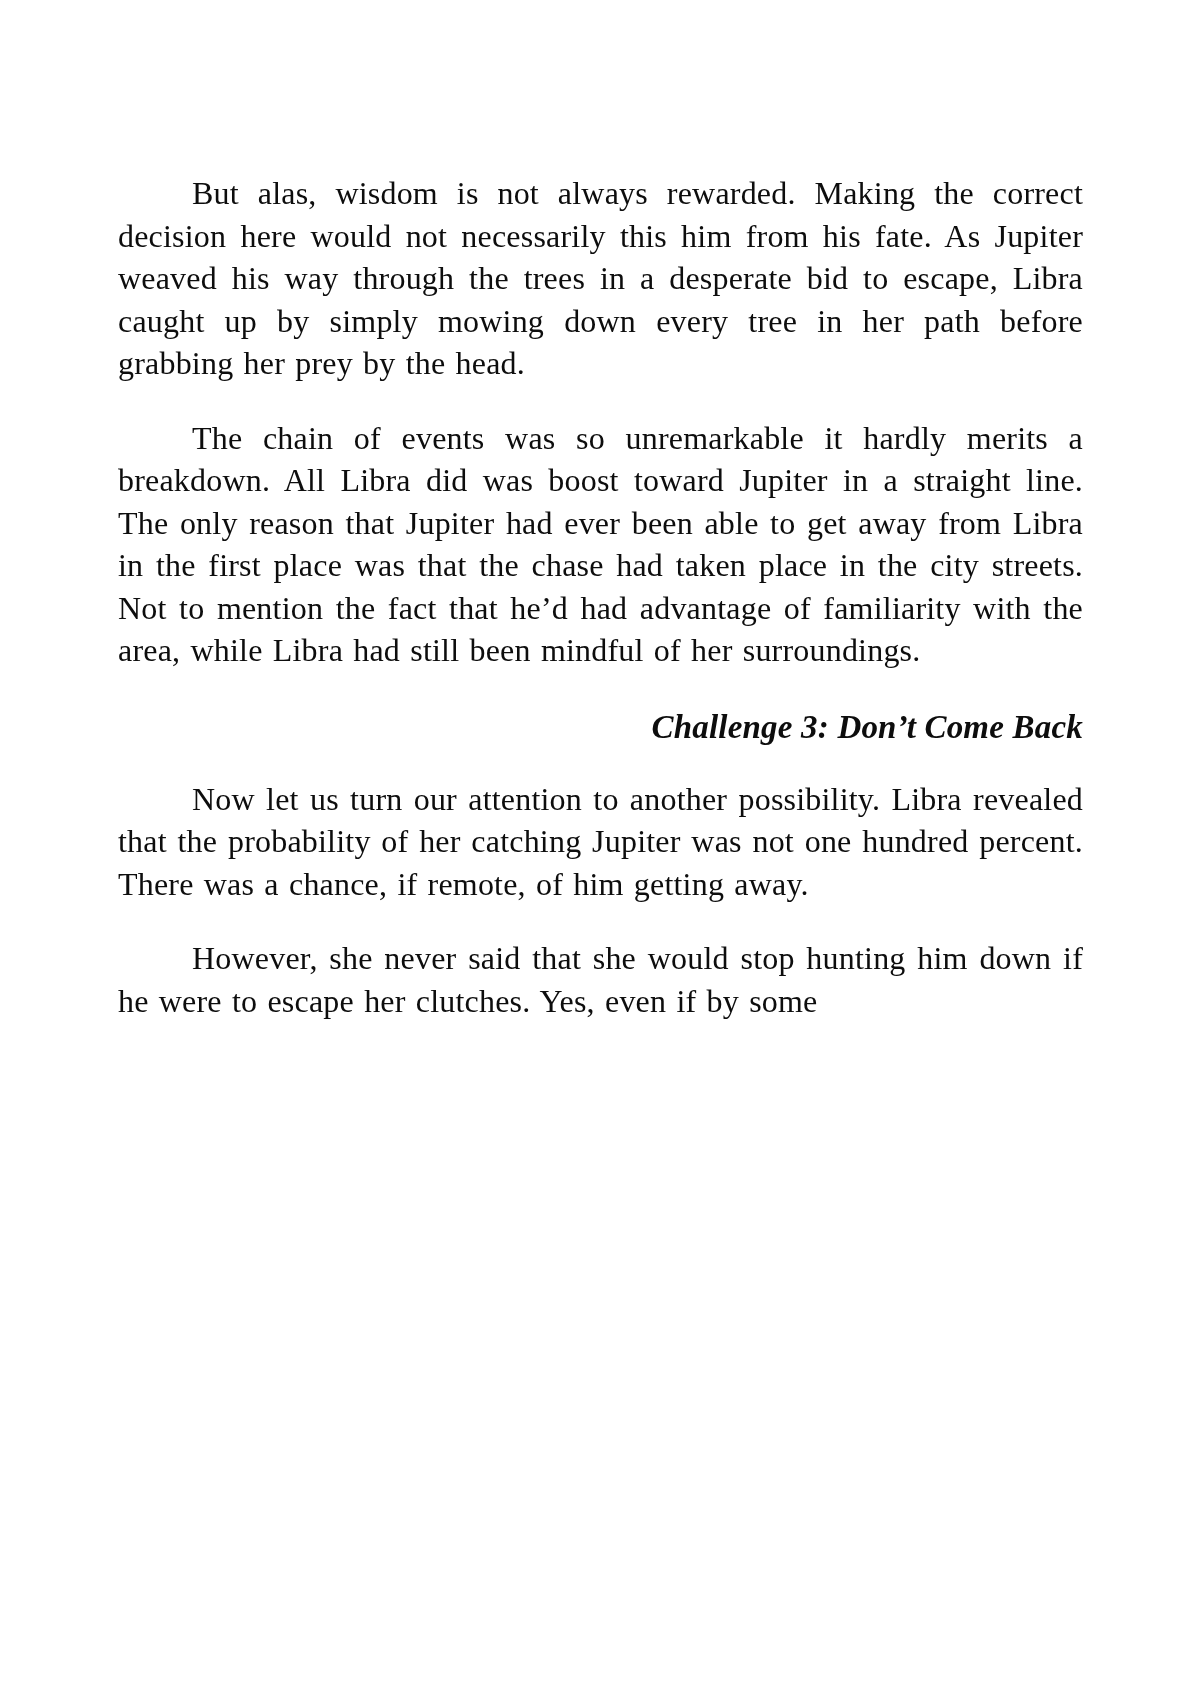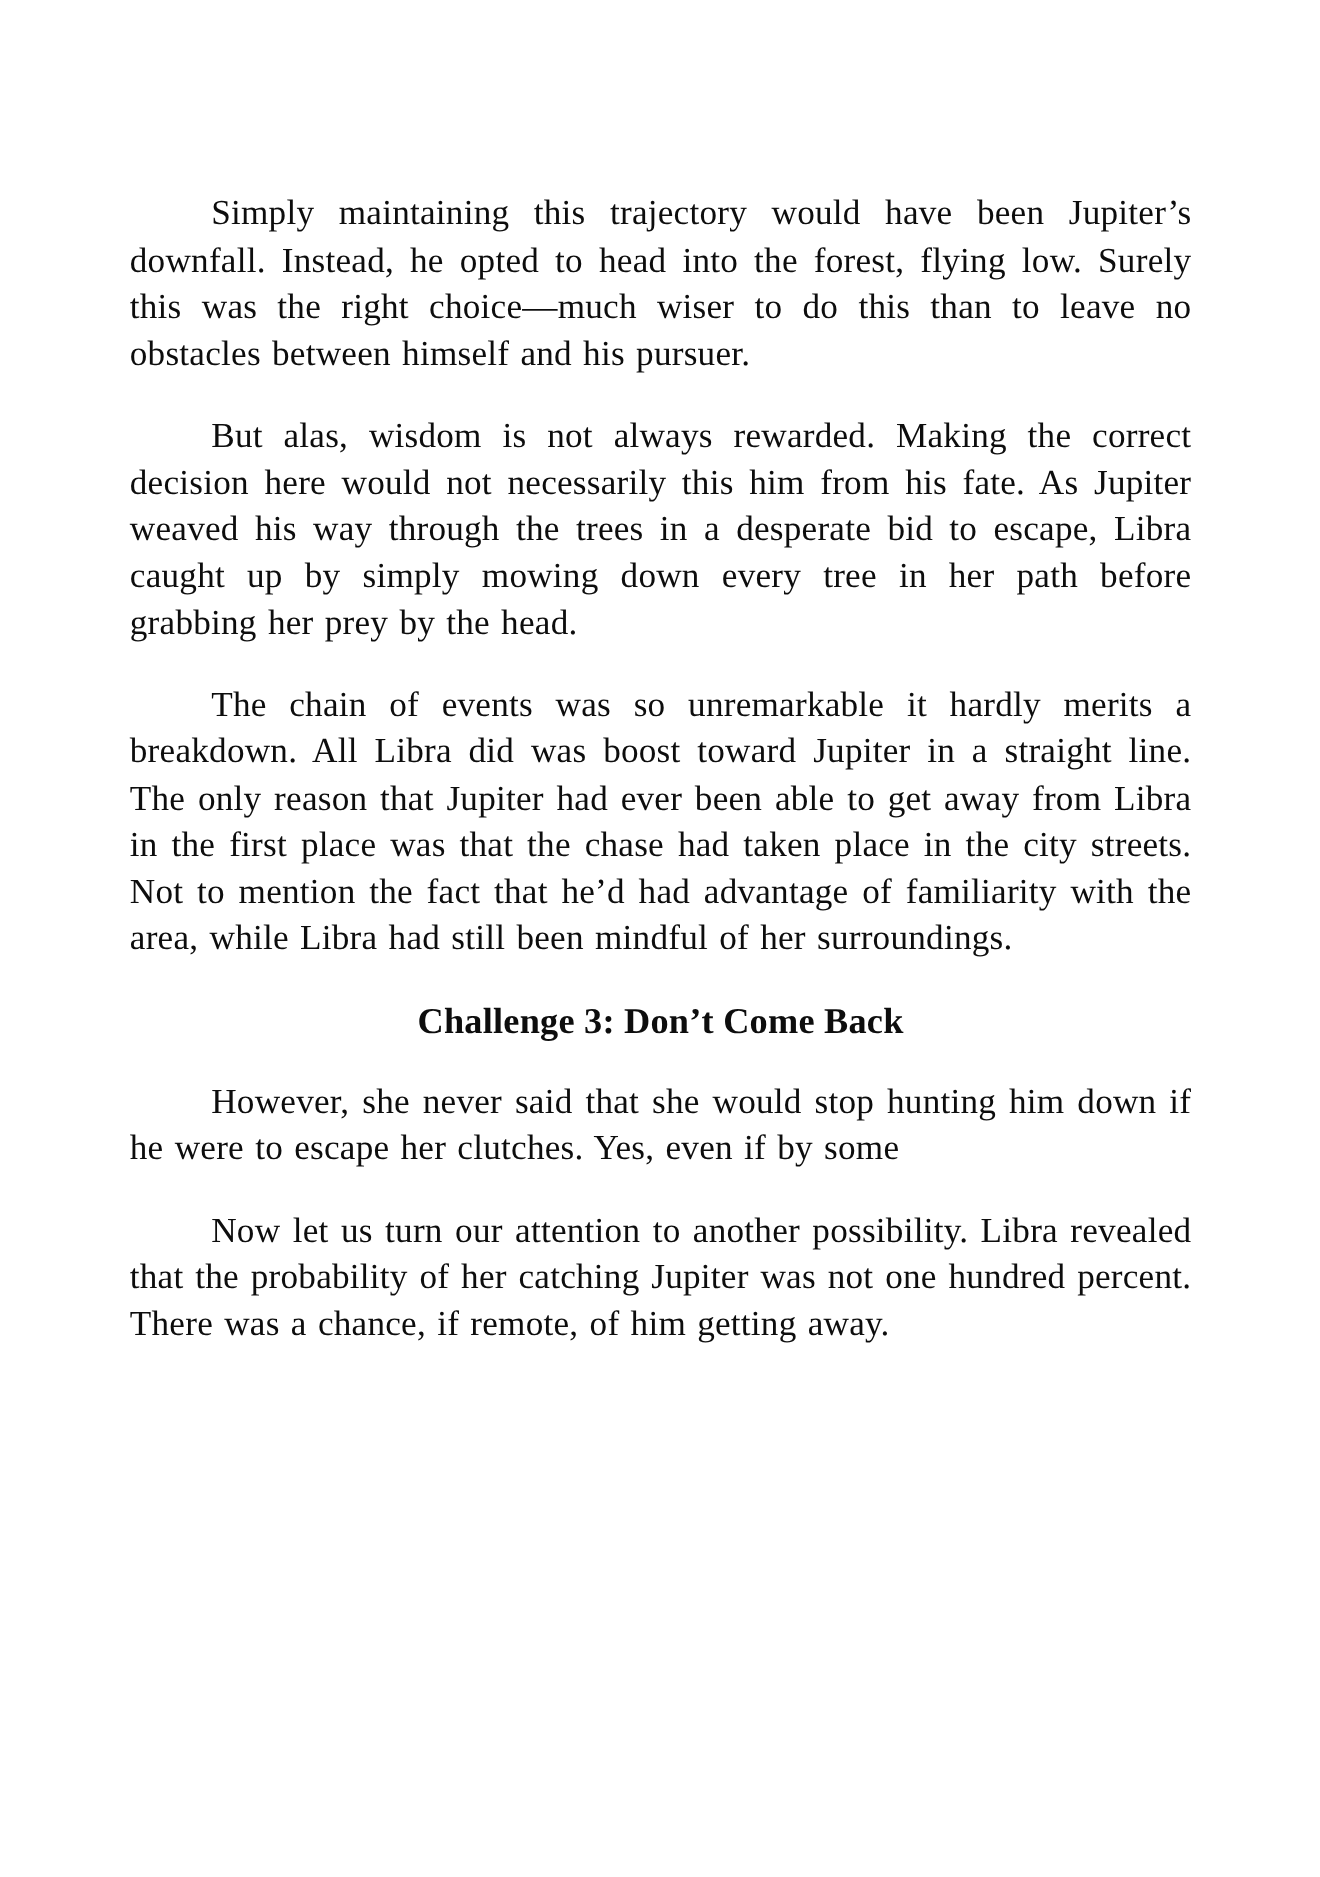--- a/index.html
+++ b/index.html
@@ -28,28 +28,28 @@
       text-align: justify;
       text-indent: 74px;
       letter-spacing: 0.2px;
       word-spacing: 2px;
     }
     .section-heading {
       margin: 30px 0 28px 0;
       font-size: 33px;
       line-height: 46px;
       font-weight: 700;
-      text-align: center;
+      font-style: italic;
+      text-align: right;
       text-indent: 0;
       letter-spacing: 0.2px;
     }
   </style>
 </head>
 <body>
 
 <main class="page">
-  <p class="para">Simply maintaining this trajectory would have been Jupiter’s downfall. Instead, he opted to head into the forest, flying low. Surely this was the right choice—much wiser to do this than to leave no obstacles between himself and his pursuer.</p>
   <p class="para">But alas, wisdom is not always rewarded. Making the correct decision here would not necessarily this him from his fate. As Jupiter weaved his way through the trees in a desperate bid to escape, Libra caught up by simply mowing down every tree in her path before grabbing her prey by the head.</p>
   <p class="para">The chain of events was so unremarkable it hardly merits a breakdown. All Libra did was boost toward Jupiter in a straight line. The only reason that Jupiter had ever been able to get away from Libra in the first place was that the chase had taken place in the city streets. Not to mention the fact that he’d had advantage of familiarity with the area, while Libra had still been mindful of her surroundings.</p>
   <h2 class="section-heading">Challenge 3: Don’t Come Back</h2>
+  <p class="para">Now let us turn our attention to another possibility. Libra revealed that the probability of her catching Jupiter was not one hundred percent. There was a chance, if remote, of him getting away.</p>
   <p class="para">However, she never said that she would stop hunting him down if he were to escape her clutches. Yes, even if by some</p>
-  <p class="para">Now let us turn our attention to another possibility. Libra revealed that the probability of her catching Jupiter was not one hundred percent. There was a chance, if remote, of him getting away.</p>
 </main>
 
 </body></html>

